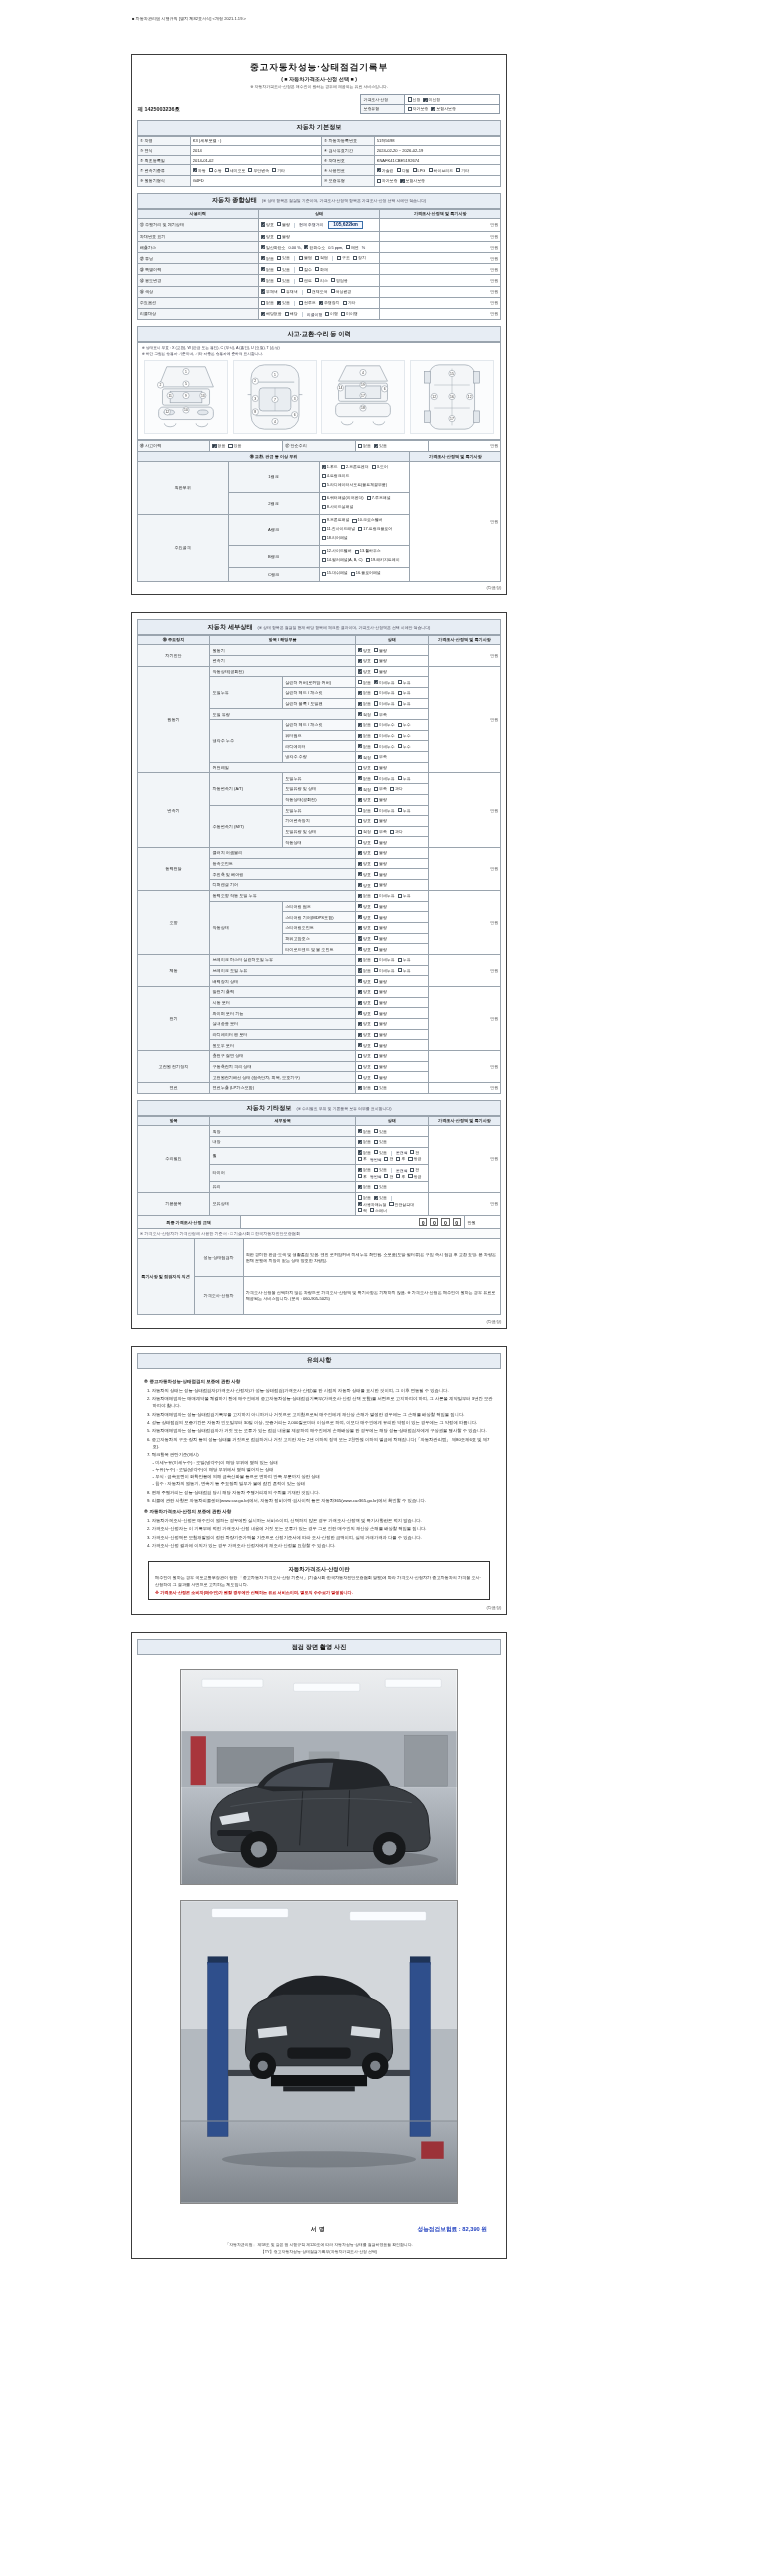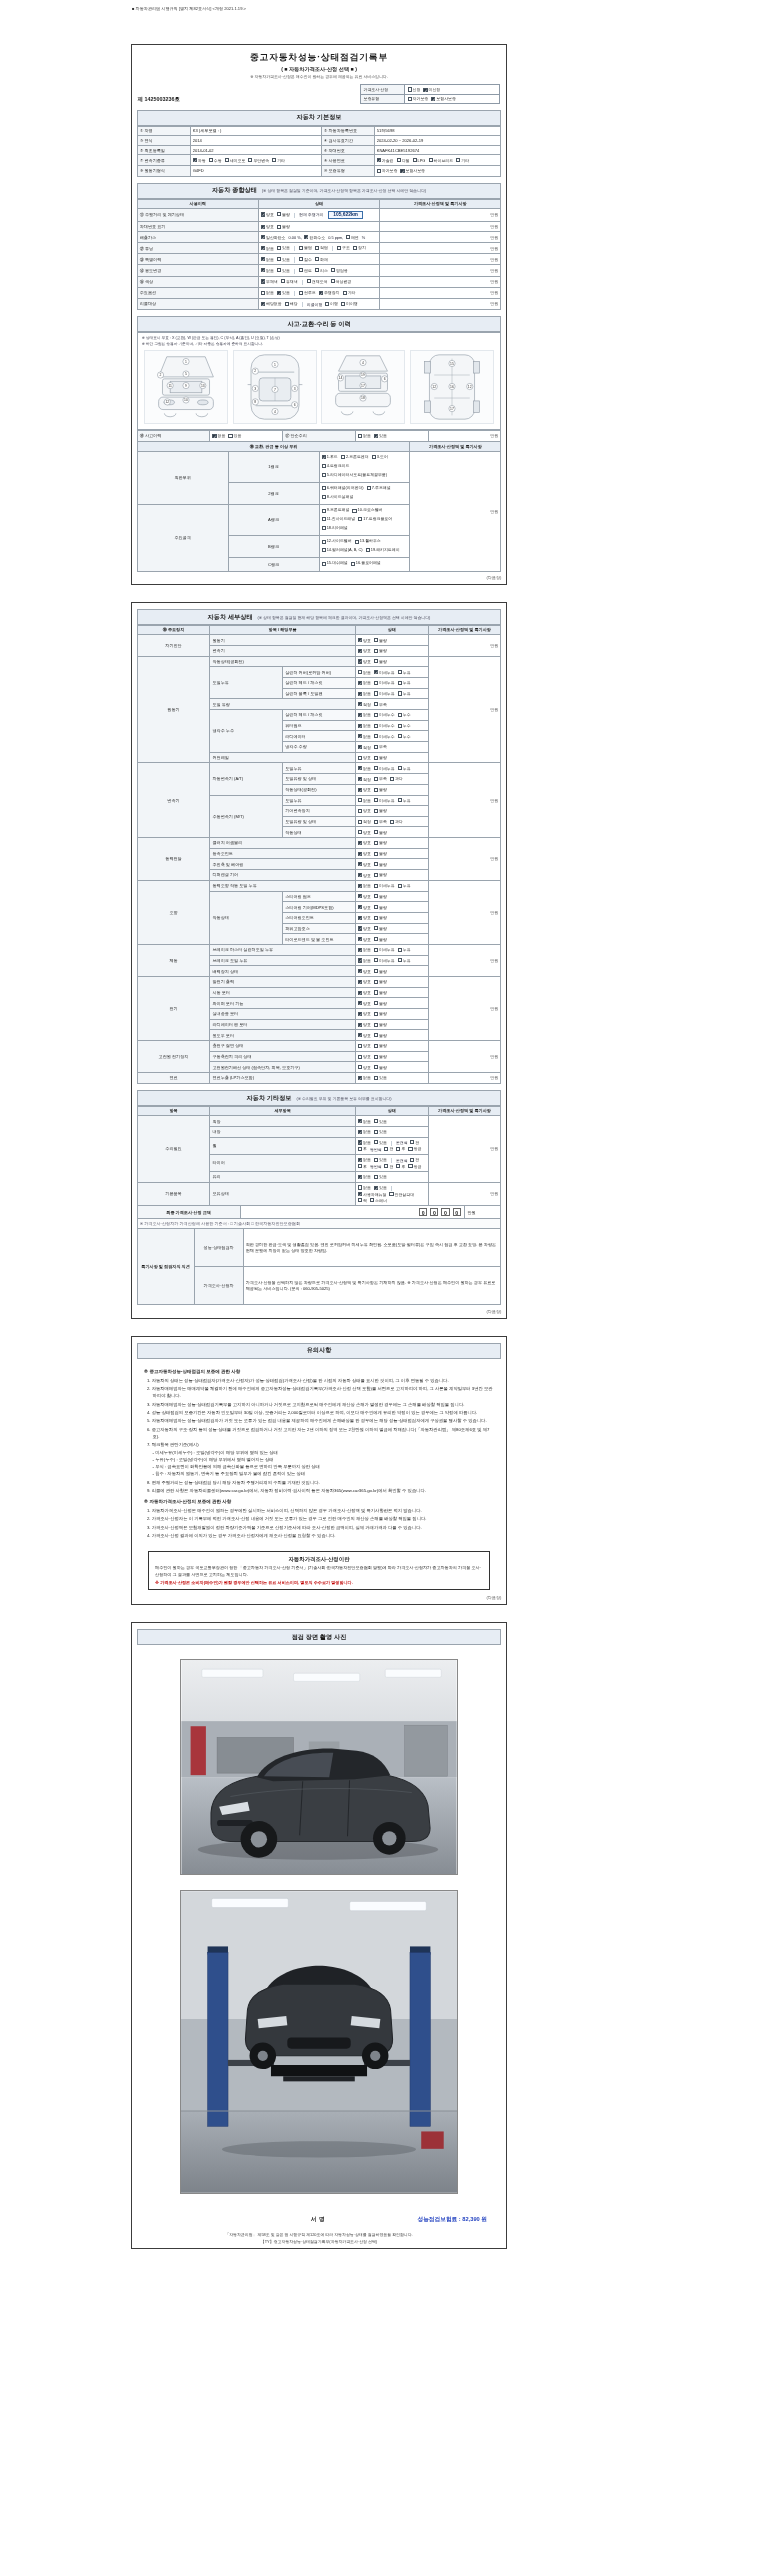--- a/index.html
+++ b/index.html
@@ -1,18 +1,18 @@
 <!DOCTYPE html>
 <html lang="ko" style="font-size:8.2px"><head>
 <meta charset="utf-8">
 <style>
   *{box-sizing:border-box;}
   html,body{margin:0;padding:0;background:#ffffff;}
   body{width:773px;font-family:"Liberation Sans","DejaVu Sans",sans-serif;color:#1a1a1a;}
-  .page{width:638px;min-height:2576px;background:#fff;padding-top:5px;}
+  .page{width:638px;min-height:2576px;background:#fff;padding-top:15px;}
   .doc{width:376px;margin:0 auto;}
   .form-note{font-size:4.1px;color:#333;margin:1px 0 33px 1px;}
   .sheet{border:0.8px solid #3c3c3c;background:#fff;margin-bottom:16.5px;padding:5.2px 4.6px 4.1px;}
   .doc-title{text-align:center;font-size:8.8px;font-weight:bold;letter-spacing:0.8px;margin-top:2.1px;}
   .doc-sub{text-align:center;font-size:5.2px;font-weight:bold;margin-top:1.5px;}
   .doc-note{text-align:center;font-size:3.9px;color:#444;margin-top:1.5px;}
   .head-row{display:flex;justify-content:space-between;align-items:flex-end;margin:5.2px 1px 1px;}
   .doc-no{font-size:5.4px;font-weight:bold;padding-bottom:1px;}
   .select-box{width:140px;border-collapse:collapse;table-layout:fixed;}
   .select-box td{border:0.5px solid #8d99a6;font-size:3.9px;padding:1px 2.1px;}

